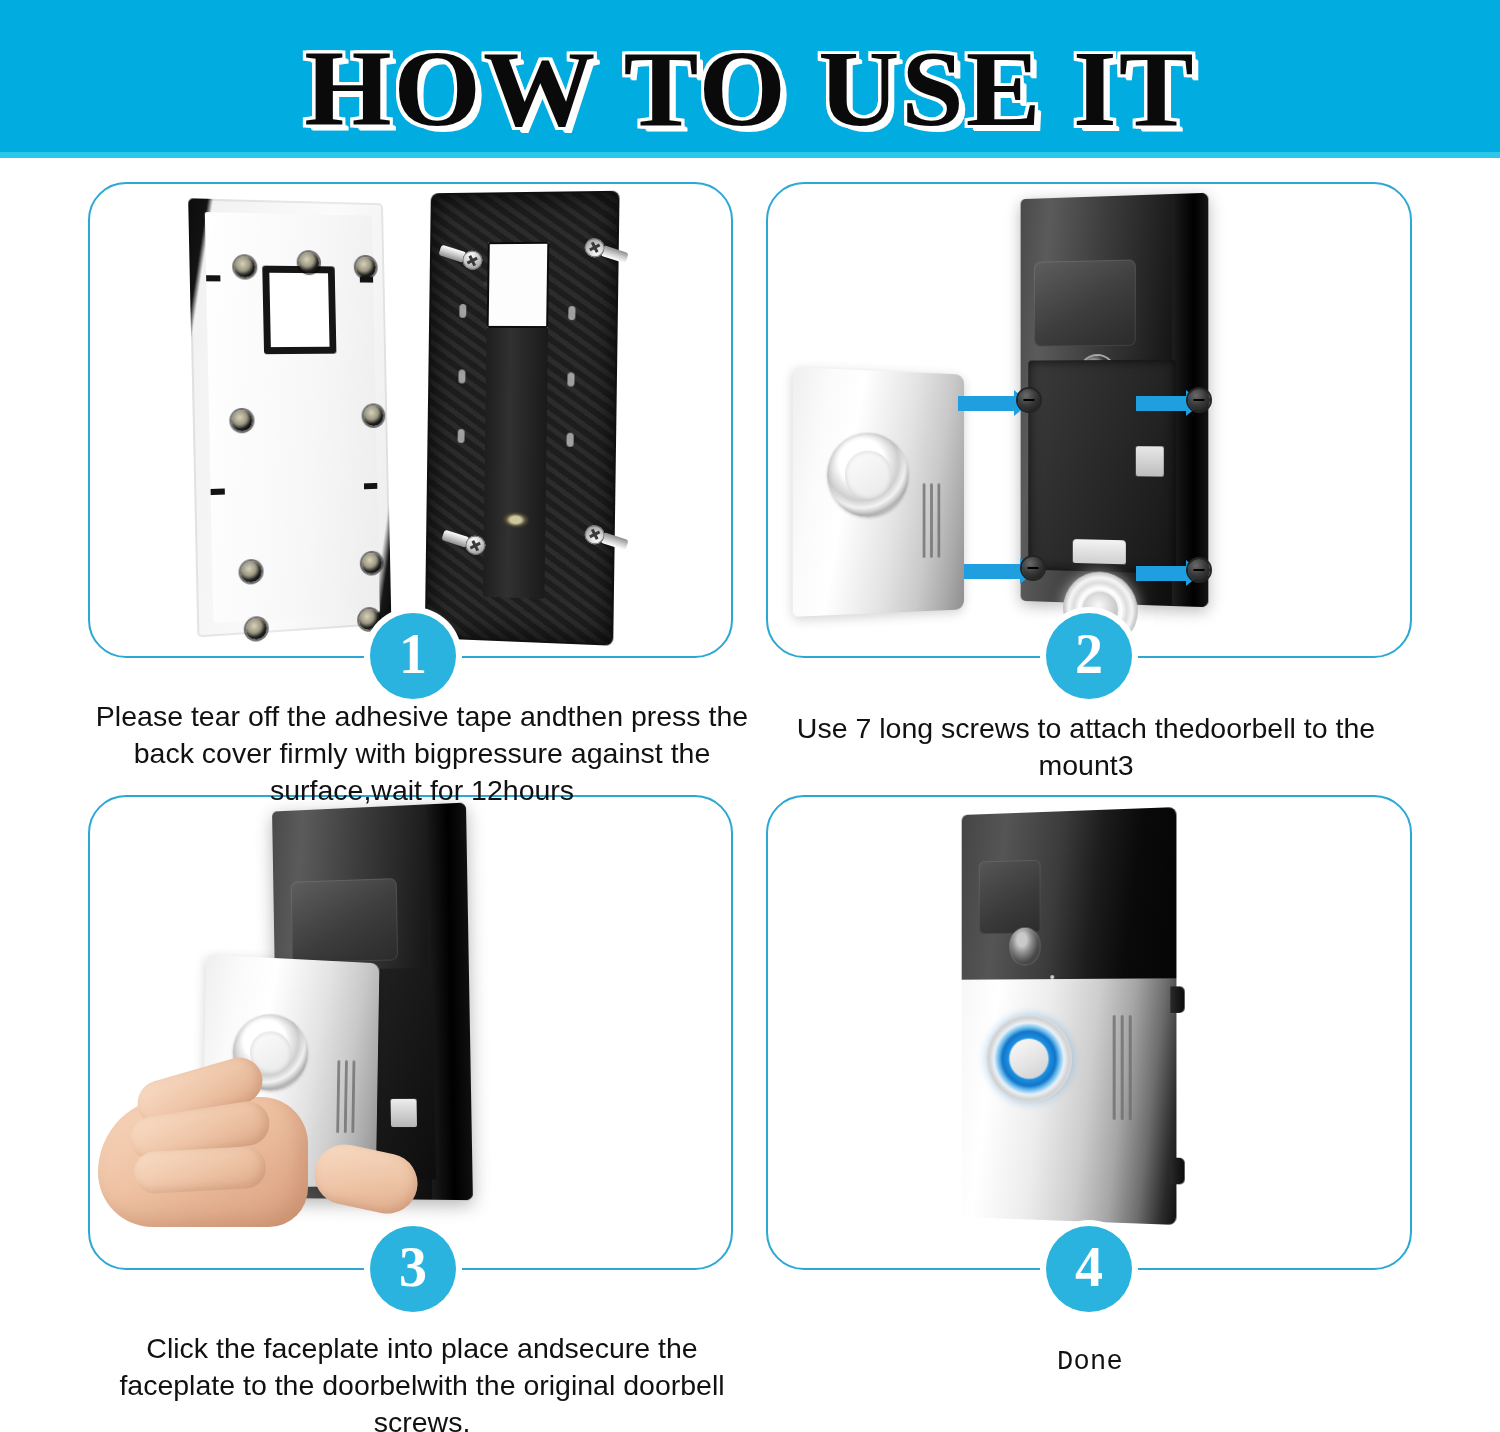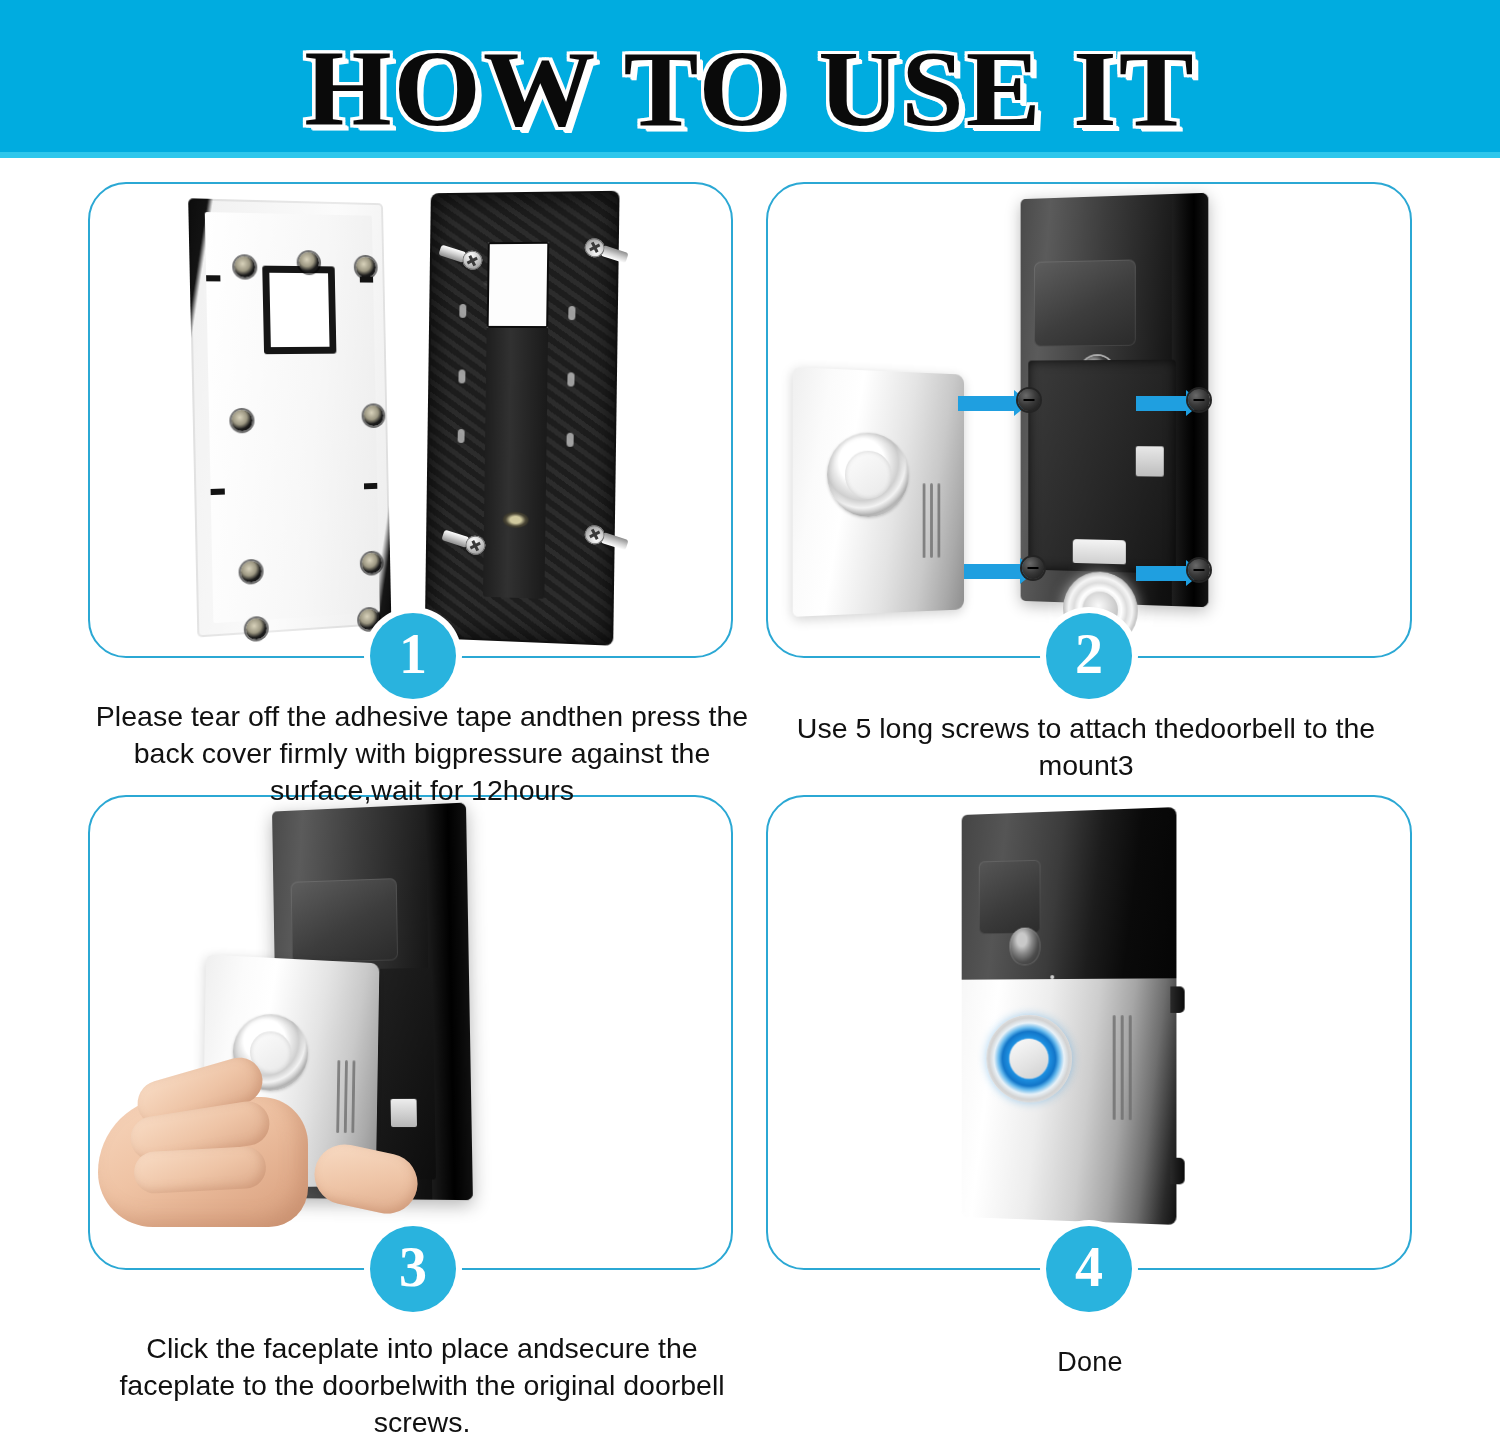--- a/index.html
+++ b/index.html
@@ -98,21 +98,21 @@
     position: absolute;
     text-align: center;
     font-family: "Liberation Sans", sans-serif;
     font-size: 28.5px;
     line-height: 37px;
     color: #111111;
   }
   #caption-1 { left: 92px;  top: 698px;  width: 660px; }
   #caption-2 { left: 766px; top: 710px;  width: 640px; }
   #caption-3 { left: 96px;  top: 1330px; width: 652px; }
-  #caption-4 { left: 880px; top: 1344px; width: 420px; font-size: 27px; letter-spacing: .3px; }
+  #caption-4 { left: 880px; top: 1344px; width: 420px; font-size: 27px; letter-spacing: .3px; font-family: Liberation Mono, monospace; }
 
   
   .art { position: absolute; }
 
   
   .plate {
     left: 103px; top: 17px;
     width: 198px; height: 430px;
     background: linear-gradient(100deg,#0c0c0c 0%,#131313 7%,#f2f2f2 9%,#fbfbfb 55%,#efefef 92%,#161616 95%,#0b0b0b 100%);
     border-radius: 5px;
@@ -656,15 +656,15 @@
   <div class="badge-inner">2</div>
 </div>
 <div class="badge" id="badge-3">
   <div class="badge-inner">3</div>
 </div>
 <div class="badge" id="badge-4">
   <div class="badge-inner">4</div>
 </div>
 
 <div class="caption" id="caption-1">Please tear off the adhesive tape andthen press the back cover firmly with bigpressure against the surface,wait for 12hours</div>
-<div class="caption" id="caption-2">Use 5 long screws to attach thedoorbell to the mount3</div>
+<div class="caption" id="caption-2">Use 7 long screws to attach thedoorbell to the mount3</div>
 <div class="caption" id="caption-3">Click the faceplate into place andsecure the faceplate to the doorbelwith the original doorbell screws.</div>
 <div class="caption" id="caption-4">Done</div>
 
 </body></html>

